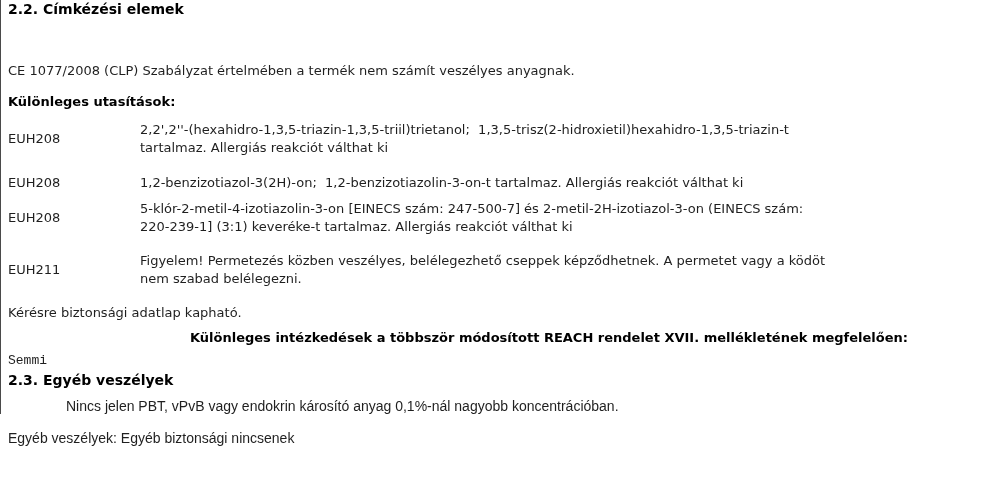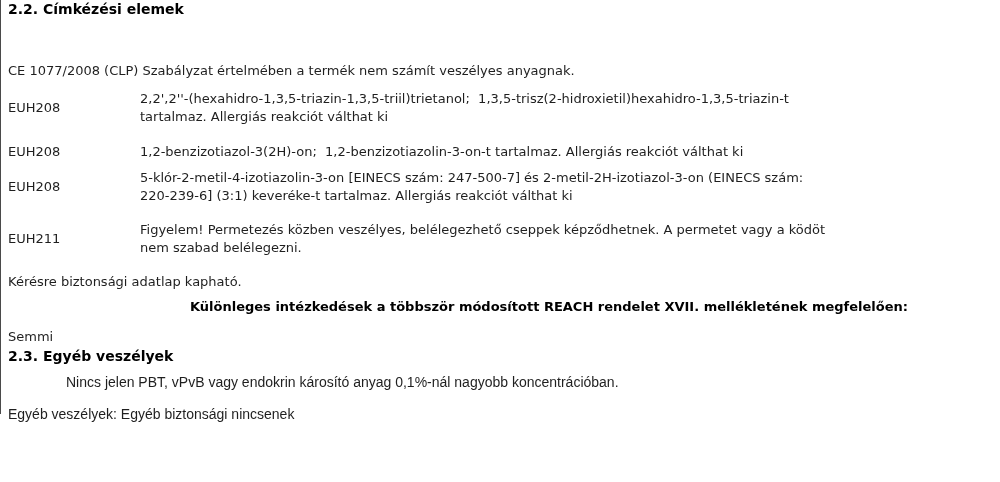--- a/index.html
+++ b/index.html
@@ -70,21 +70,22 @@
     white-space: pre-wrap;
   }
   .euh-row.gap-lg { margin-bottom: 17px; }
   .euh-row.gap-sm { margin-bottom: 8px; }
   .euh-row.gap-md { margin-bottom: 16px; }
   .reach-heading {
     margin-top: 7px;
     text-align: right;
   }
   .reach-value {
-    margin-top: 12px;
+    margin-top: 5px;
+    font-family: Liberation Mono, monospace;
   }
   .h-section-23 {
     margin-top: 2px;
   }
   .pbt-line {
     margin-top: 8px;
     padding-left: 58px;
     font-family: "Liberation Sans", sans-serif;
     font-size: 14px;
     white-space: nowrap;
@@ -101,38 +102,39 @@
 
 <div class="page">
   <div class="page-left-border"></div>
 
   <div class="content">
 
     <div class="h-section">2.2. Címkézési elemek</div>
 
     <div class="clp-line">CE 1077/2008 (CLP) Szabályzat értelmében a termék nem számít veszélyes anyagnak.</div>
 
+    <div class="h-sub special-heading">Különleges utasítások:</div>
 
     <div class="euh-table">
 
       <div class="euh-row gap-lg">
         <div class="euh-code">EUH208</div>
         <div class="euh-text">2,2',2''-(hexahidro-1,3,5-triazin-1,3,5-triil)trietanol;  1,3,5-trisz(2-hidroxietil)hexahidro-1,3,5-triazin-t
 tartalmaz. Allergiás reakciót válthat ki</div>
       </div>
 
       <div class="euh-row gap-sm">
         <div class="euh-code">EUH208</div>
         <div class="euh-text">1,2-benzizotiazol-3(2H)-on;  1,2-benzizotiazolin-3-on-t tartalmaz. Allergiás reakciót válthat ki</div>
       </div>
 
       <div class="euh-row gap-md">
         <div class="euh-code">EUH208</div>
         <div class="euh-text">5-klór-2-metil-4-izotiazolin-3-on [EINECS szám: 247-500-7] és 2-metil-2H-izotiazol-3-on (EINECS szám:
-220-239-6] (3:1) keveréke-t tartalmaz. Allergiás reakciót válthat ki</div>
+220-239-1] (3:1) keveréke-t tartalmaz. Allergiás reakciót válthat ki</div>
       </div>
 
       <div class="euh-row gap-md">
         <div class="euh-code">EUH211</div>
         <div class="euh-text">Figyelem! Permetezés közben veszélyes, belélegezhető cseppek képződhetnek. A permetet vagy a ködöt
 nem szabad belélegezni.</div>
       </div>
 
       <div class="euh-row">
         <div class="euh-text">Kérésre biztonsági adatlap kapható.</div>

